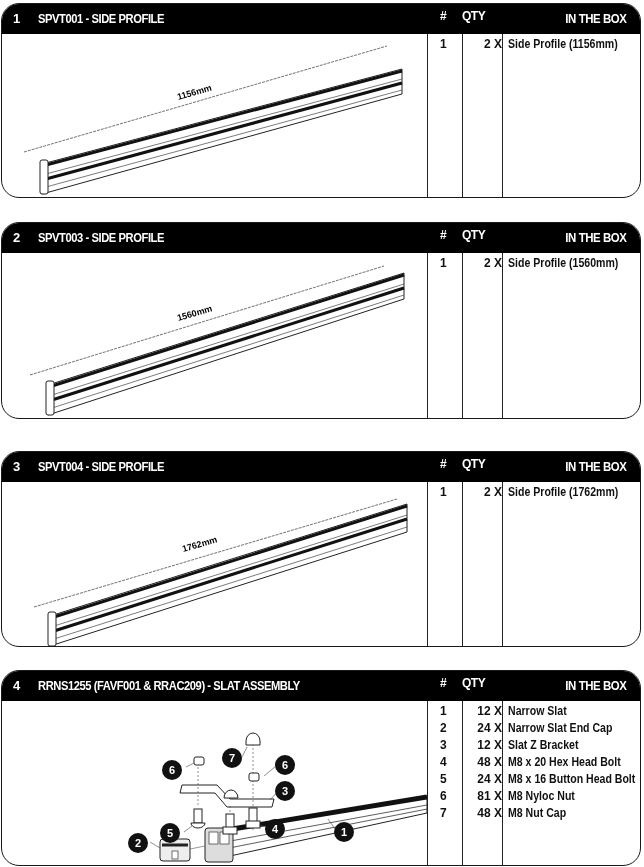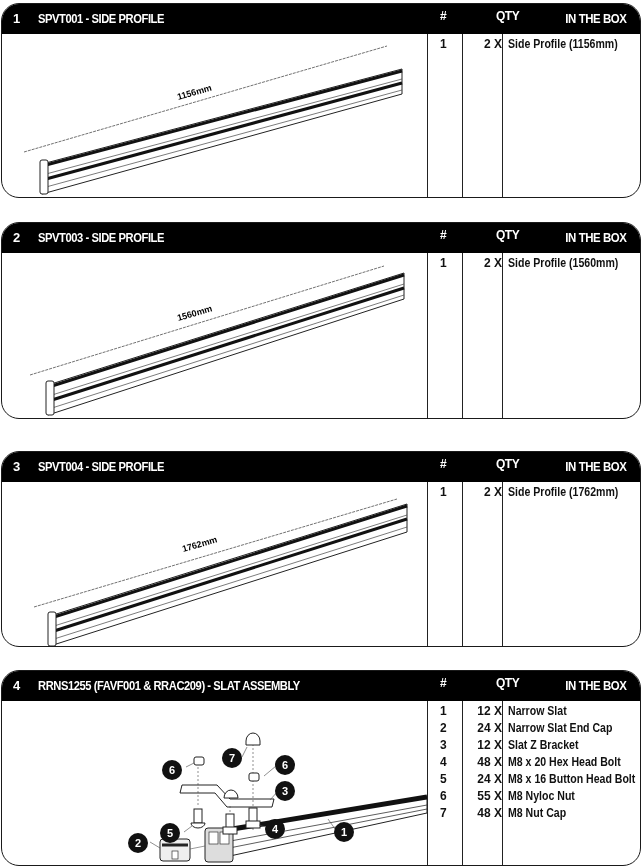--- a/index.html
+++ b/index.html
@@ -2,21 +2,21 @@
 <html><head>
 <meta charset="utf-8">
 <style>
   html,body{margin:0;padding:0;background:#fff;}
   body{width:644px;height:867px;position:relative;overflow:hidden;font-family:"Liberation Sans",sans-serif;color:#111;}
   .panel{position:absolute;left:1px;width:640px;border:1.5px solid #1a1a1a;border-radius:18px;box-sizing:border-box;overflow:hidden;background:#fff;}
   .hdr{position:absolute;left:0;top:0;right:0;height:30px;background:#000;color:#fff;font-weight:bold;}
   .hdr .num{position:absolute;left:11px;top:7px;font-size:13px;letter-spacing:-0.3px;}
   .hdr .title{position:absolute;left:36px;top:7px;font-size:13px;letter-spacing:-0.5px;transform:scaleX(0.86);transform-origin:left;white-space:nowrap;}
   .hdr .h-hash{position:absolute;left:438px;top:5px;font-size:12px;}
-  .hdr .h-qty{position:absolute;left:494px;top:5px;font-size:12px;letter-spacing:-0.5px;}
+  .hdr .h-qty{position:absolute;left:460px;top:5px;font-size:12px;letter-spacing:-0.5px;}
   .hdr .h-box{position:absolute;right:14px;top:7px;font-size:13px;letter-spacing:-0.5px;transform:scaleX(0.88);transform-origin:right;}
   .vline{position:absolute;top:30px;bottom:0;width:1px;background:#222;}
   .rows{position:absolute;top:33px;left:426px;right:0;}
   .row{position:relative;height:17px;font-size:12px;font-weight:bold;white-space:nowrap;}
   .row .c-num{position:absolute;left:12px;width:14px;}
   .row .c-qty{position:absolute;left:44px;width:30px;text-align:right;}
   .row .c-desc{position:absolute;left:80px;transform:scaleX(0.88);transform-origin:left;font-weight:bold;}
   .art{position:absolute;left:0;top:30px;width:425px;bottom:0;}
   svg text{font-family:"Liberation Sans",sans-serif;}
 </style>
@@ -223,21 +223,21 @@
         <span class="c-qty">48 X</span>
         <span class="c-desc">M8 x 20 Hex Head Bolt</span>
       </div>
     <div class="row">
         <span class="c-num">5</span>
         <span class="c-qty">24 X</span>
         <span class="c-desc">M8 x 16 Button Head Bolt</span>
       </div>
     <div class="row">
         <span class="c-num">6</span>
-        <span class="c-qty">55 X</span>
+        <span class="c-qty">81 X</span>
         <span class="c-desc">M8 Nyloc Nut</span>
       </div>
     <div class="row">
         <span class="c-num">7</span>
         <span class="c-qty">48 X</span>
         <span class="c-desc">M8 Nut Cap</span>
       </div>
   </div>
 </div>
 

